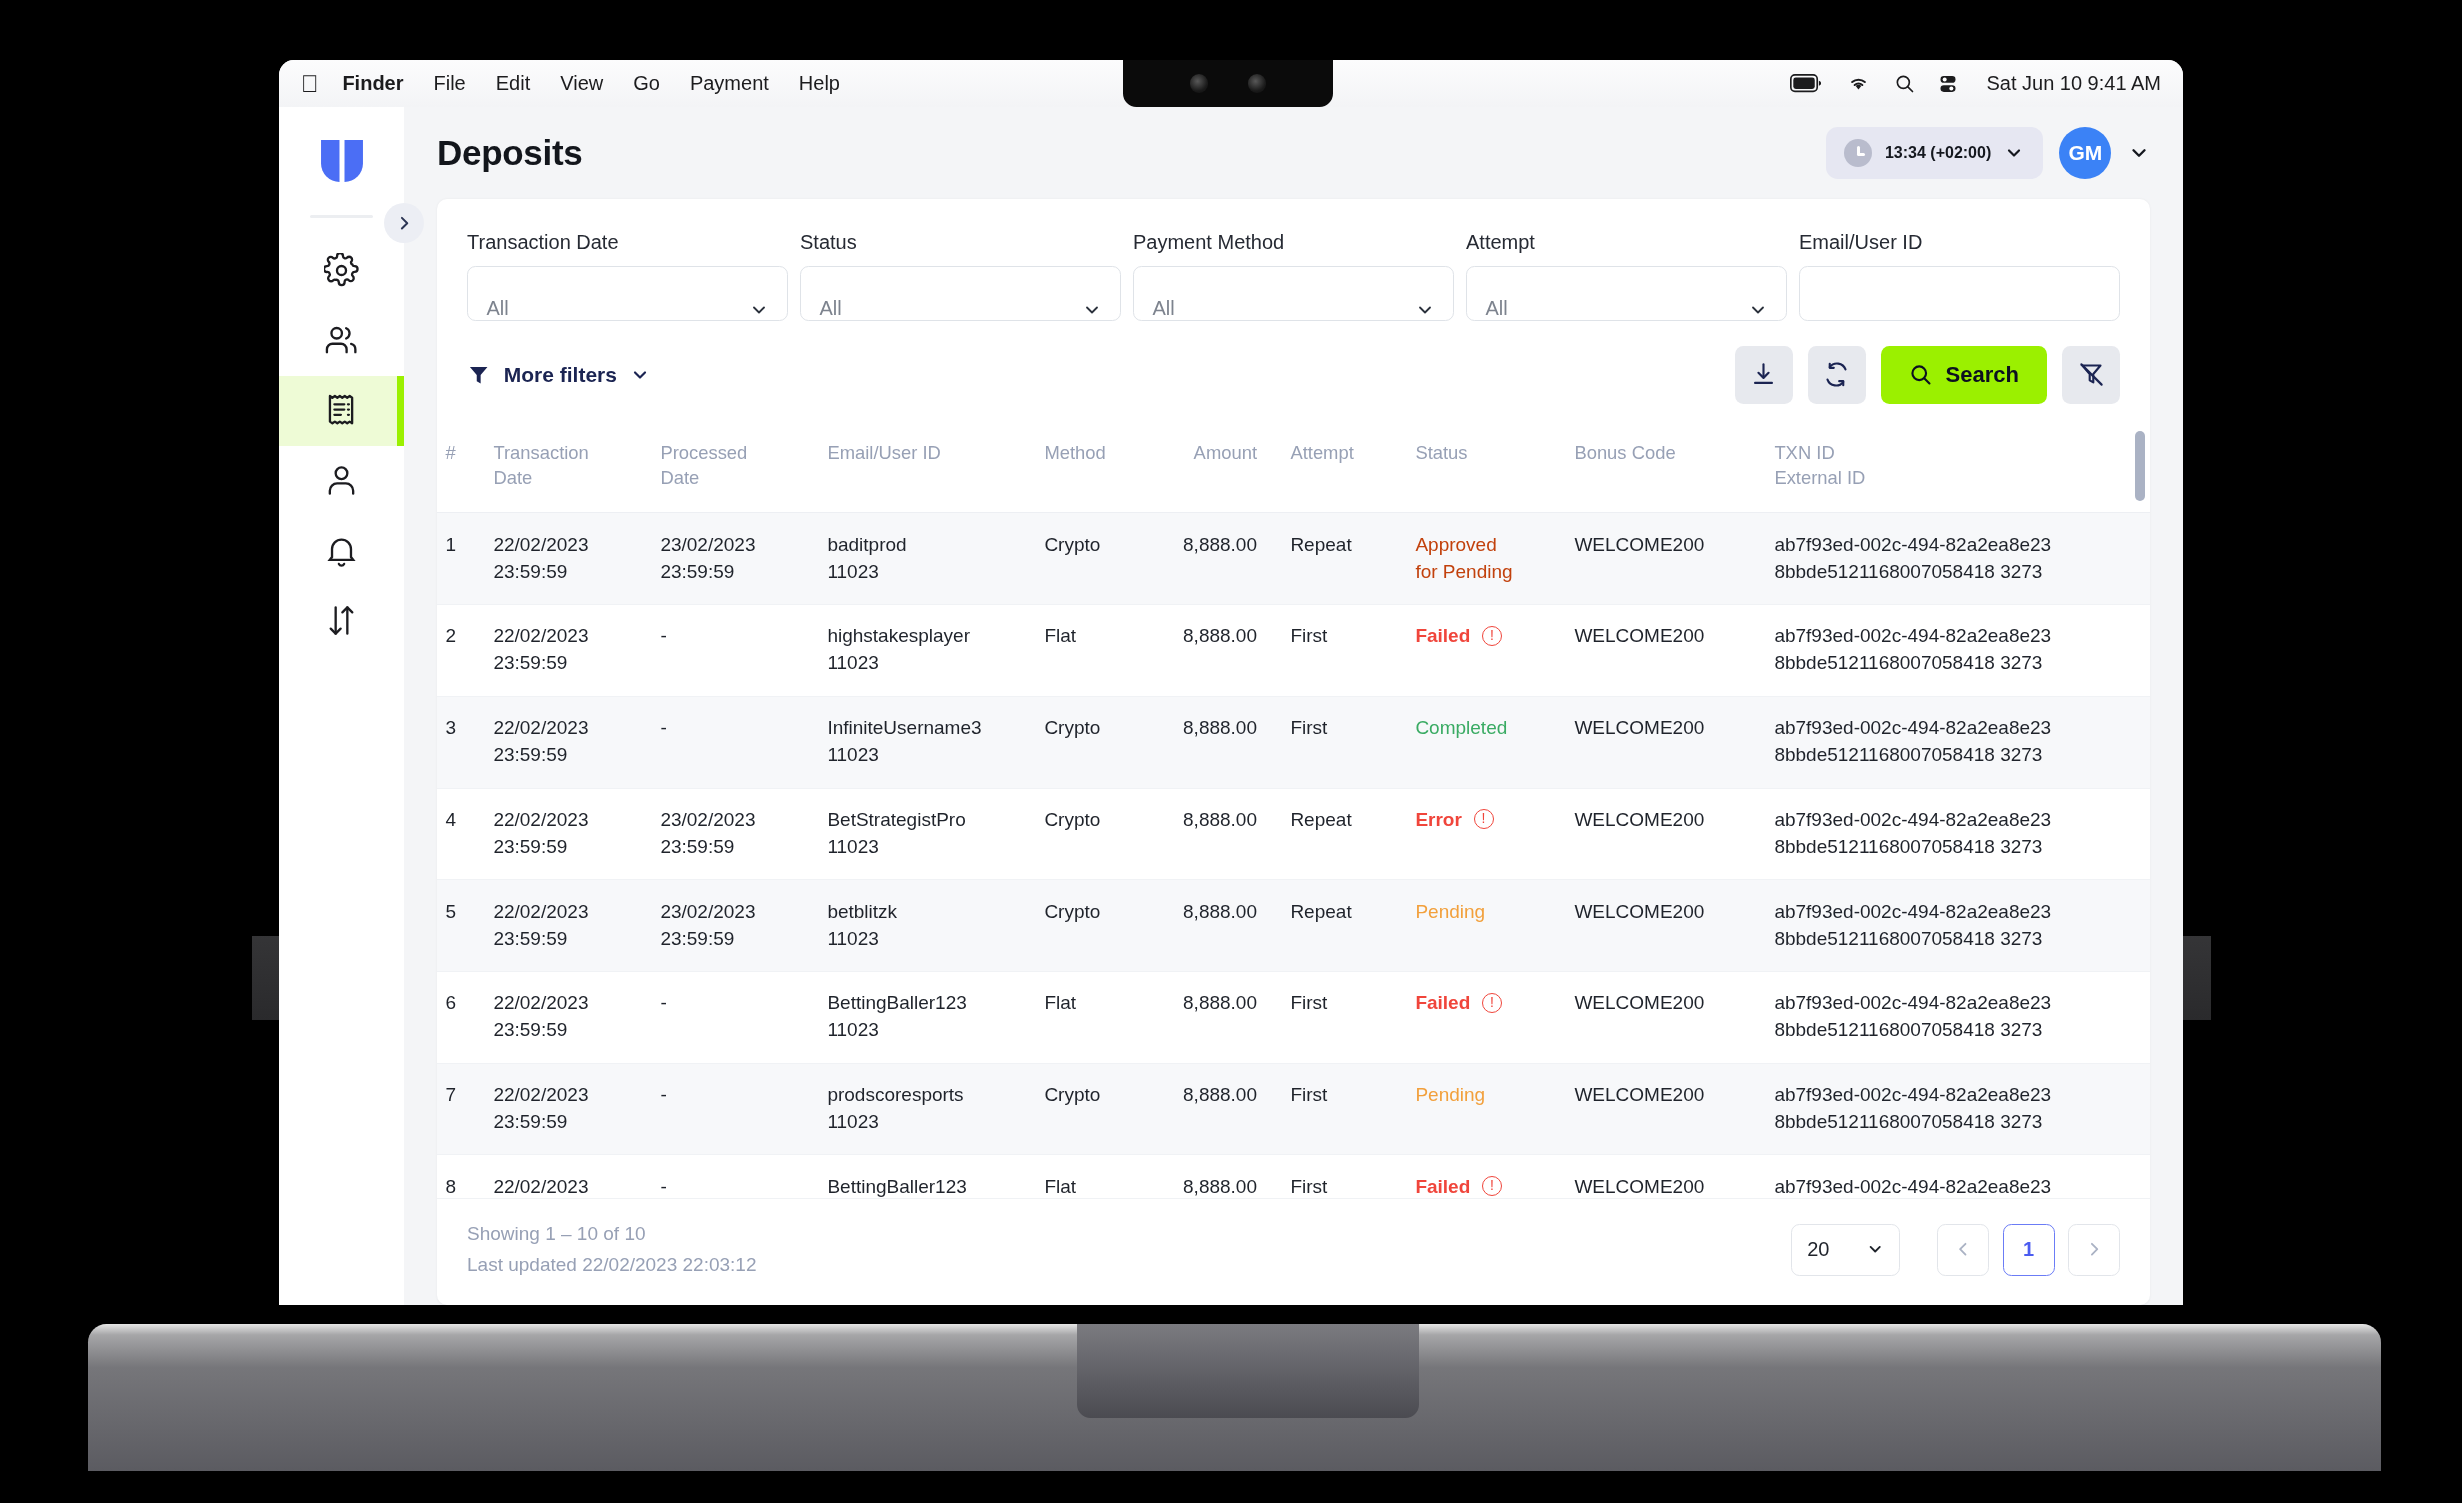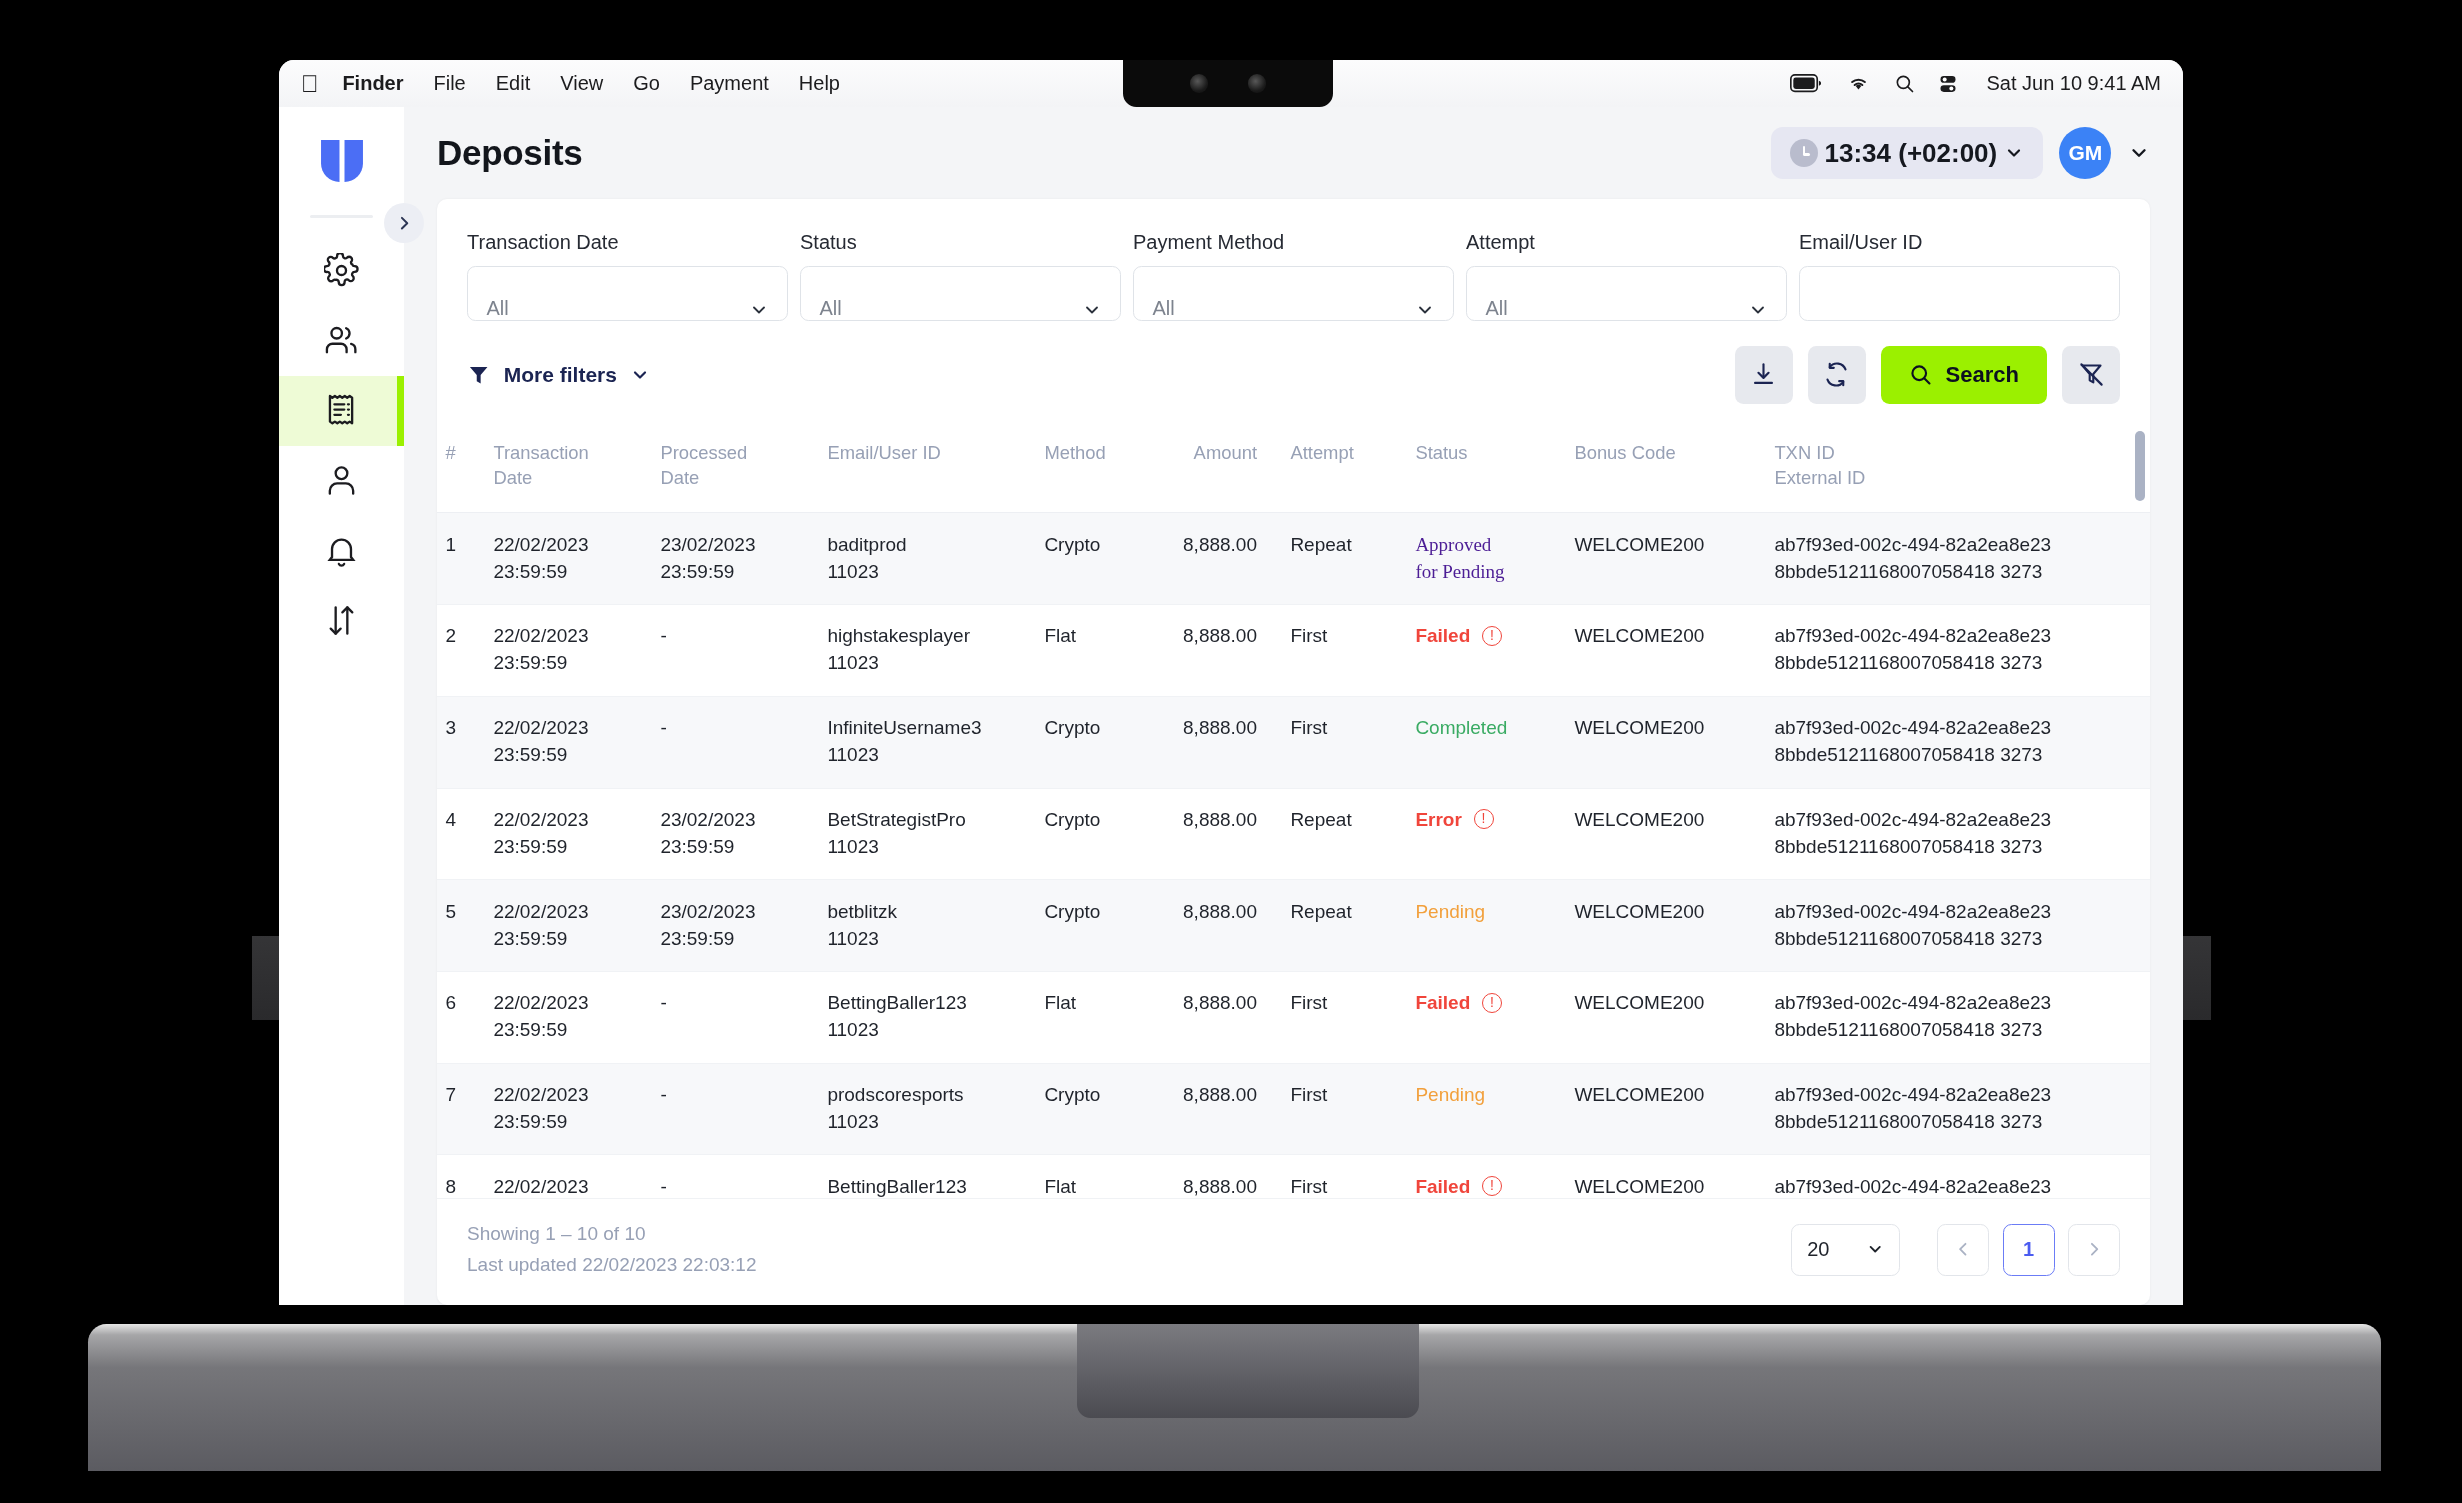--- a/index.html
+++ b/index.html
@@ -87,22 +87,22 @@
     color: #2c3554; font-size: 18.4px; z-index: 5;
   }
 
   
   .main { flex: 1; display: flex; flex-direction: column; padding: 0 33px 0 33px; min-width: 0; }
   .page-head { height: 92px; display: flex; align-items: center; }
   .page-title { font-size: 35px; font-weight: bold; color: #13161c; letter-spacing: -0.3px; }
   .head-right { margin-left: auto; display: flex; align-items: center; gap: 16.7px; }
   .tz-pill {
     background: #e6e7f2; border-radius: 11.7px; height: 52px;
-    display: flex; align-items: center; gap: 7px; padding: 0 18.4px;
-    font-size: 26px; color: #15181f; font-weight: bold;
+    display: flex; align-items: center; gap: 13px; padding: 0 18.4px;
+    font-size: 16px; color: #15181f; font-weight: bold;
   }
   .tz-clock { width: 28px; height: 28px; border-radius: 50%; background: #b9bccd; position: relative; }
   .tz-clock::before { content:""; position:absolute; left:13.4px; top:6.7px; width:2.5px; height:9.2px; background:#fff; border-radius:1.7px;}
   .tz-clock::after { content:""; position:absolute; left:13.4px; top:14px; width:7.5px; height:2.5px; background:#fff; border-radius:1.7px;}
   .avatar {
     width: 52px; height: 52px; border-radius: 50%; background: #3b82f6;
     color: #fff; font-size: 21px; font-weight: bold;
     display: flex; align-items: center; justify-content: center;
   }
   .chev { font-size: 18.4px; color: #15181f; }
@@ -151,21 +151,21 @@
   .c-prd   { width: 167px; }
   .c-eml   { width: 217px; }
   .c-mth   { width: 125px; }
   .c-amt   { width: 121px; }
   .c-att   { width: 125px; }
   .c-sts   { width: 159px; }
   .c-bon   { width: 200px; }
   .c-txn   { width: auto; }
   .amt-h, .amt-c { text-align: right; padding-right: 25px; }
   .st { display: flex; gap: 11.7px; align-items: flex-start; }
-  .st-approved { color: #4c1d95; font-family: Liberation Serif, serif; }
+  .st-approved { color: #c2410c; }
   .st-failed   { color: #f0453b; font-weight: bold; }
   .st-completed{ color: #3aab63; }
   .st-error    { color: #f0453b; font-weight: bold; }
   .st-pending  { color: #f2a03c; }
   .warn { width: 20px; height: 20px; border: 1.7px solid #f0453b; border-radius: 50%;
           color: #f0453b; font-size: 14px; line-height: 16.7px; text-align: center; flex: none; margin-top: 2.5px;}
   .scroll-track { position: absolute; right: 5px; top: 5px; width: 10px; bottom: 5px; }
   .scroll-thumb { width: 10px; height: 70px; background: #aab2c4; border-radius: 5px; }
 
   

